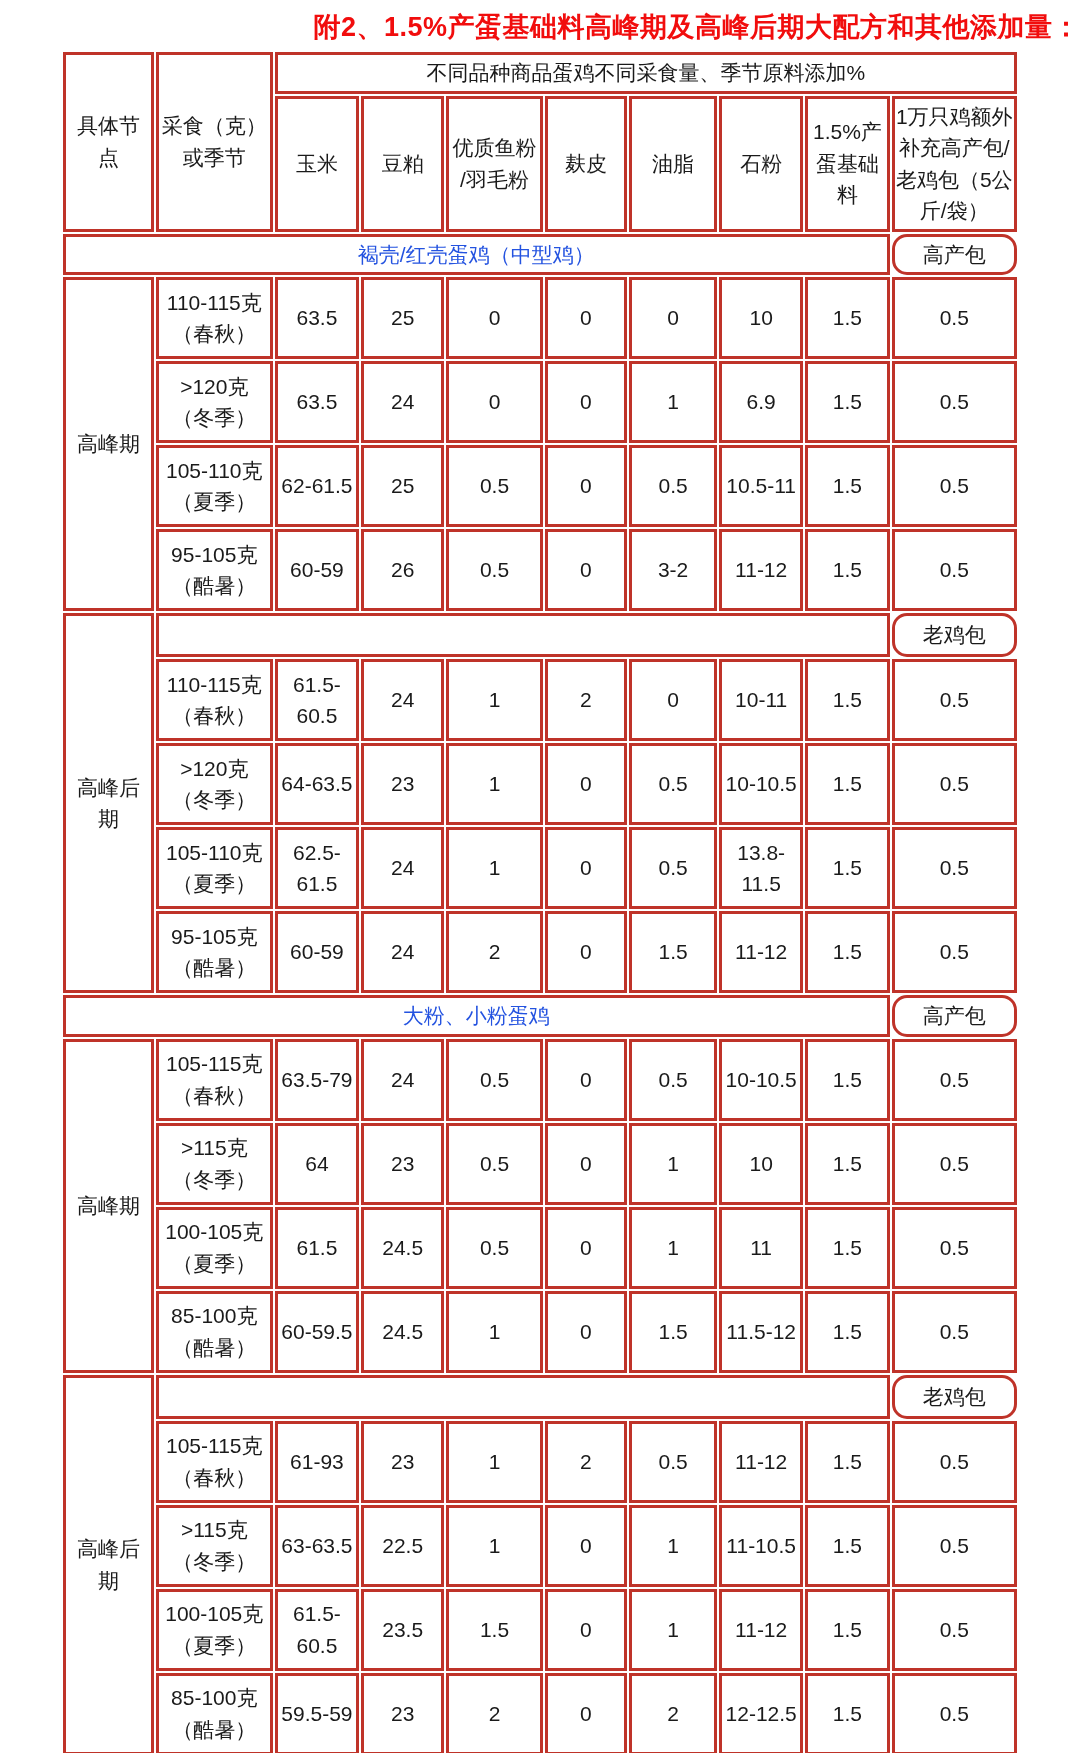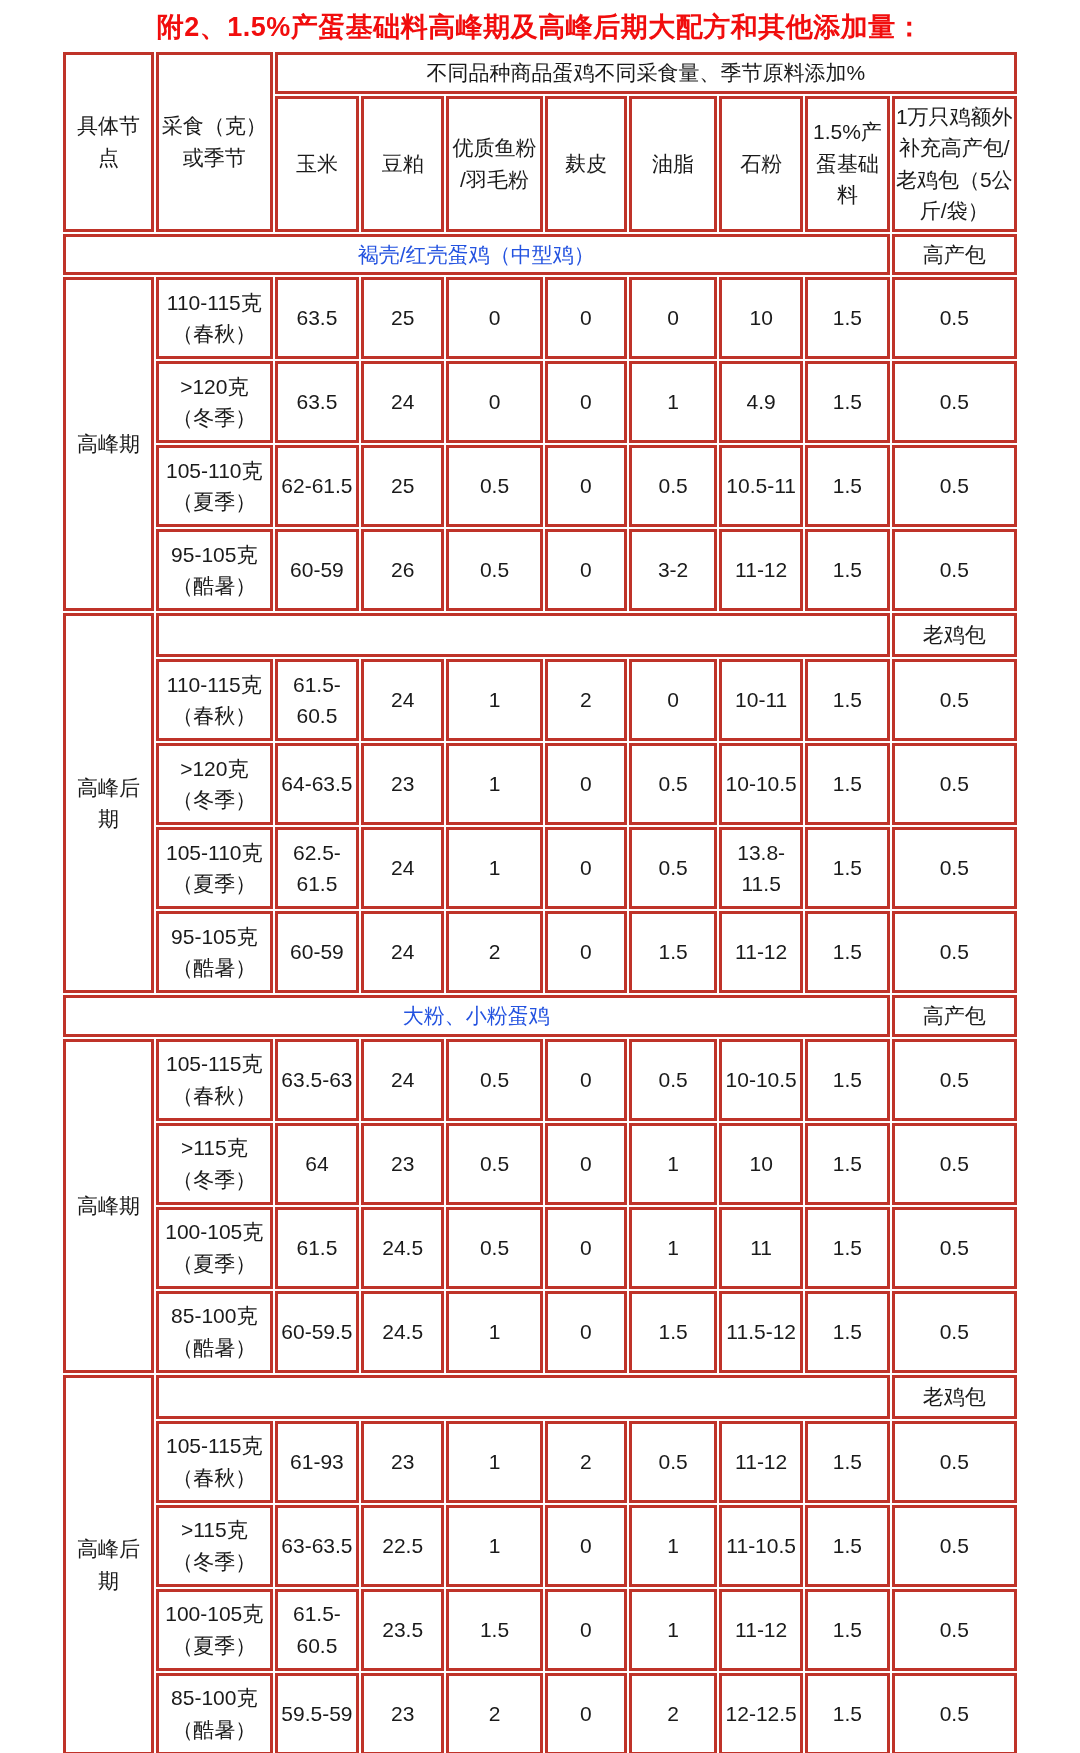--- a/index.html
+++ b/index.html
@@ -13,21 +13,21 @@
   body{
     width:1080px;
     font-family:"Liberation Sans","DejaVu Sans",sans-serif;
     color:var(--ink);
   }
   .title{
     margin:9px 0 5px;
     font-size:27px;
     font-weight:bold;
     color:var(--title-red);
-    text-align:center;
+    text-align:right;
     letter-spacing:0.5px;
   }
   table.feed-table{
     table-layout:fixed;
     width:958px;
     margin:0 auto;
     border-collapse:separate;
     border-spacing:2px;
   }
   table.feed-table td{
@@ -41,21 +41,21 @@
     line-height:1.5;
     overflow:hidden;
   }
   td.hdr{font-size:20px;line-height:1.55;}
   td.phase{font-size:20px;margin-left:40px;}
   td.intake{font-size:20px;}
   td.breed{
     color:var(--breed-blue);
     font-size:22px;
   }
-  td.pkg{font-size:20px;}
+  td.pkg{font-size:20px;border-radius:15px;}
   tr.r-h1{height:38px;}
   tr.r-h2{height:128px;}
   tr.r-sec{height:40px;}
   tr.r-bao{height:44px;}
   tr.r-data{height:82px;}
 </style>
 </head>
 <body>
 
 <div class="page">
@@ -119,21 +119,21 @@
         <td>0.5</td>
       </tr>
       <tr class="r-data">
         <td class="intake">&gt;120克
 （冬季）</td>
         <td>63.5</td>
         <td>24</td>
         <td>0</td>
         <td>0</td>
         <td>1</td>
-        <td>4.9</td>
+        <td>6.9</td>
         <td>1.5</td>
         <td>0.5</td>
       </tr>
       <tr class="r-data">
         <td class="intake">105-110克
 （夏季）</td>
         <td>62-61.5</td>
         <td>25</td>
         <td>0.5</td>
         <td>0</td>
@@ -215,21 +215,21 @@
 
       <tr class="r-sec">
         <td class="breed" colspan="9">大粉、小粉蛋鸡</td>
         <td class="pkg">高产包</td>
       </tr>
 
       <tr class="r-data">
         <td class="phase" rowspan="4">高峰期</td>
         <td class="intake">105-115克
 （春秋）</td>
-        <td>63.5-63</td>
+        <td>63.5-79</td>
         <td>24</td>
         <td>0.5</td>
         <td>0</td>
         <td>0.5</td>
         <td>10-10.5</td>
         <td>1.5</td>
         <td>0.5</td>
       </tr>
       <tr class="r-data">
         <td class="intake">&gt;115克

